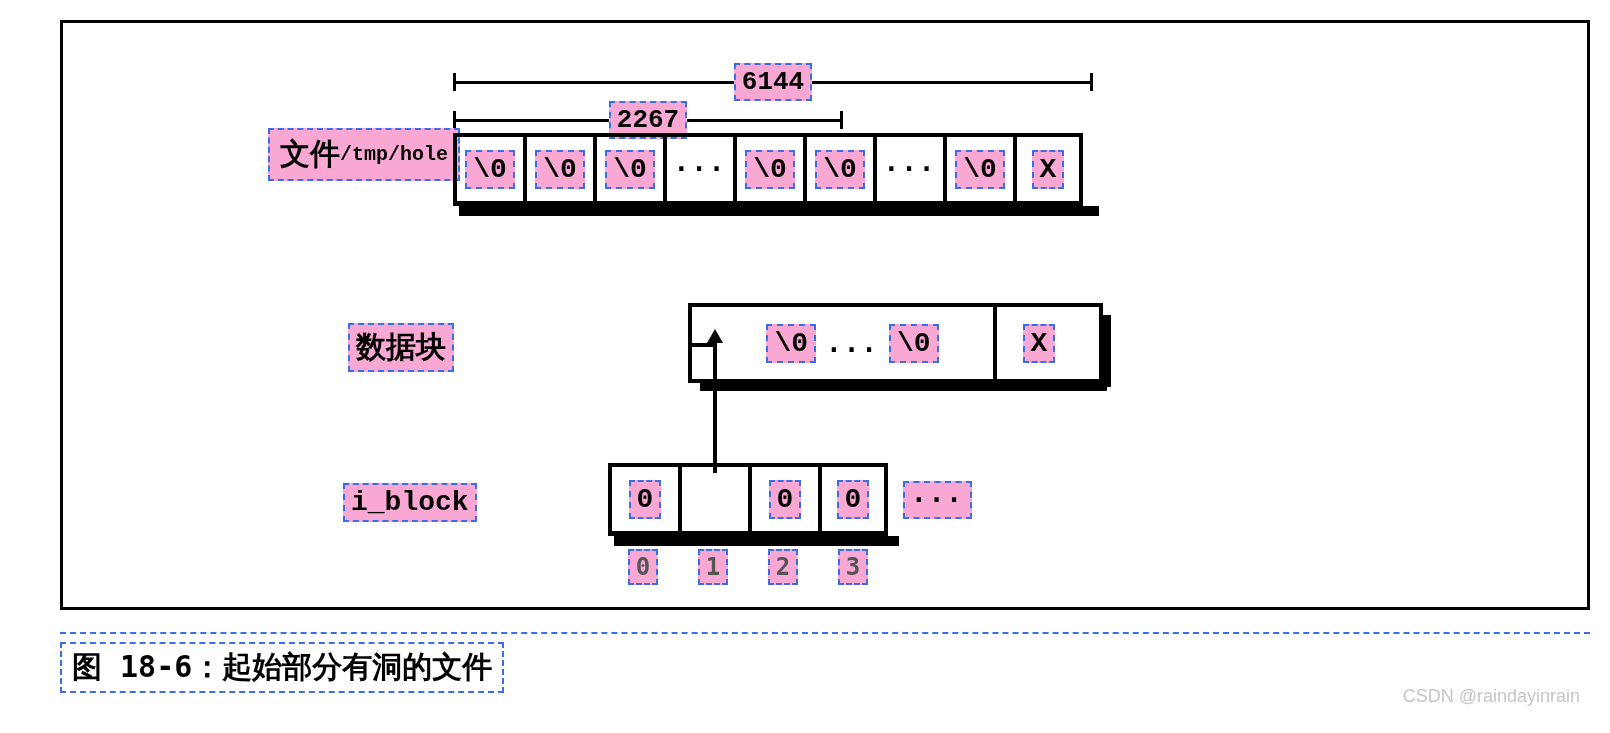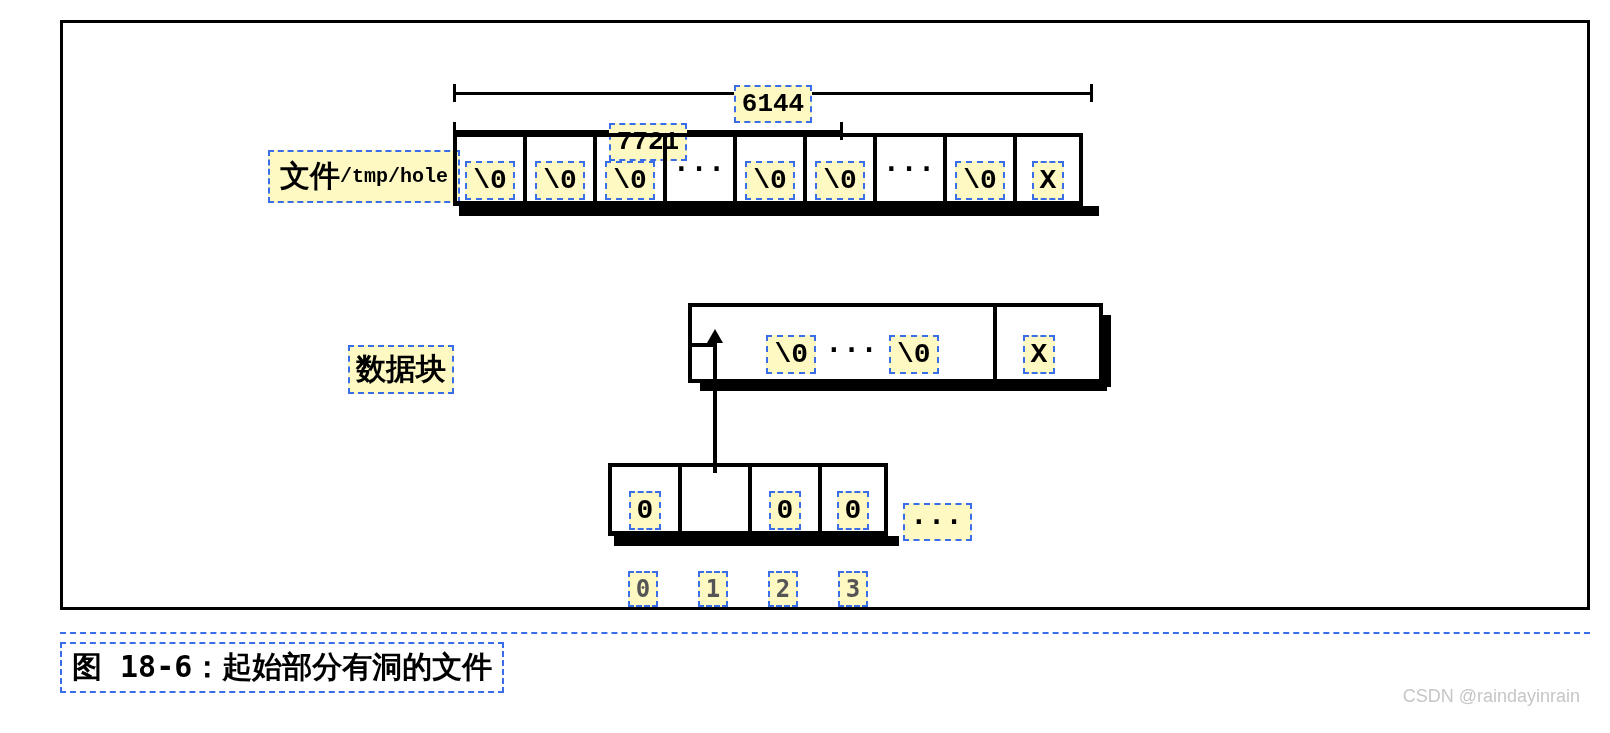--- a/index.html
+++ b/index.html
@@ -13,27 +13,26 @@
   }
   .frame {
     border: 3px solid #000;
     width: 1530px;
     height: 590px;
     margin-left: 40px;
     position: relative;
   }
   .dbox {
     border: 2px dashed #3a6ee8;
-    background: #fef9c3;
+    background: #f9a8d4;
     display: inline-flex;
     align-items: center;
     justify-content: center;
     padding: 2px 6px;
     font-weight: bold;
-    margin-top: 22px;
   }
   .lbl {
     position: absolute;
     text-align: center;
   }
   .cell {
     width: 70px;
     height: 68px;
     border-left: 4px solid #000;
     border-top: 4px solid #000;
@@ -130,21 +129,21 @@
     <div class="term"></div>
       <div class="line"></div>
     <div class="dbox mono" style="font-size:26px;">6144</div>
     <div class="line"></div>
       <div class="term"></div>
   </div>
 
   <div class="dims" style="top:78px; left:390px; width:390px;">
     <div class="term"></div>
       <div class="line"></div>
-    <div class="dbox mono" style="font-size:26px;">7721</div>
+    <div class="dbox mono" style="font-size:26px;">2267</div>
     <div class="line"></div>
       <div class="term"></div>
   </div>
 
   <div class="lbl dbox" style="top:105px; left:205px; flex-direction:row; padding:4px 10px;">
     <span style="font-size:30px; font-weight:bold;">文件</span>
     <span class="mono" style="font-size:20px;">/tmp/hole</span>
   </div>
 
   <div class="row" style="top:110px; left:390px;">
@@ -188,20 +187,21 @@
         <span class="dbox mono">\0</span>
         <span class="ellips" style="margin:0 10px;">...</span>
         <span class="dbox mono">\0</span>
       </div>
       <div style="width:80px; display:flex; align-items:center; justify-content:center; height:100%;">
         <span class="dbox mono">X</span>
       </div>
     </div>
   </div>
 
+  <div class="lbl dbox mono" style="top:460px; left:280px; font-size:28px;">i_block</div>
 
   <div class="row" style="top:440px; left:545px;">
     <div class="cell">
         <span class="dbox mono">0</span>
       </div>
     <div class="cell">
         <span class="mono"></span>
       </div>
     <div class="cell">
         <span class="dbox mono">0</span>

